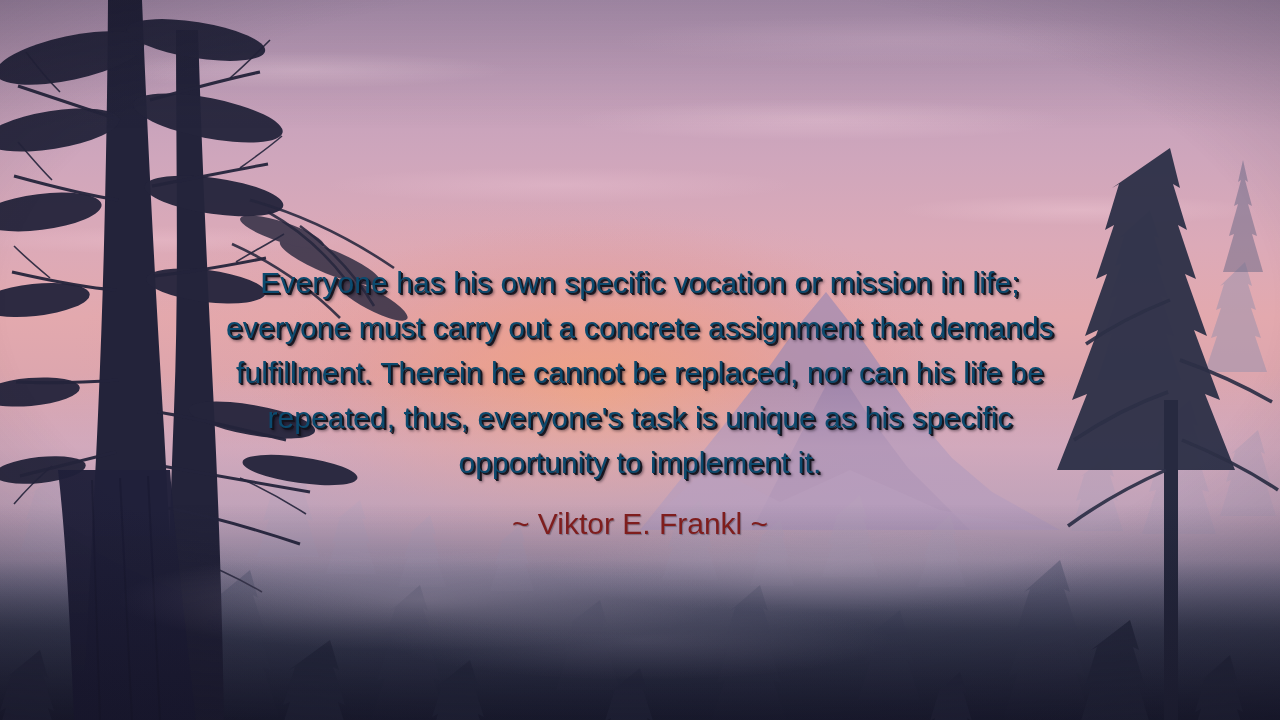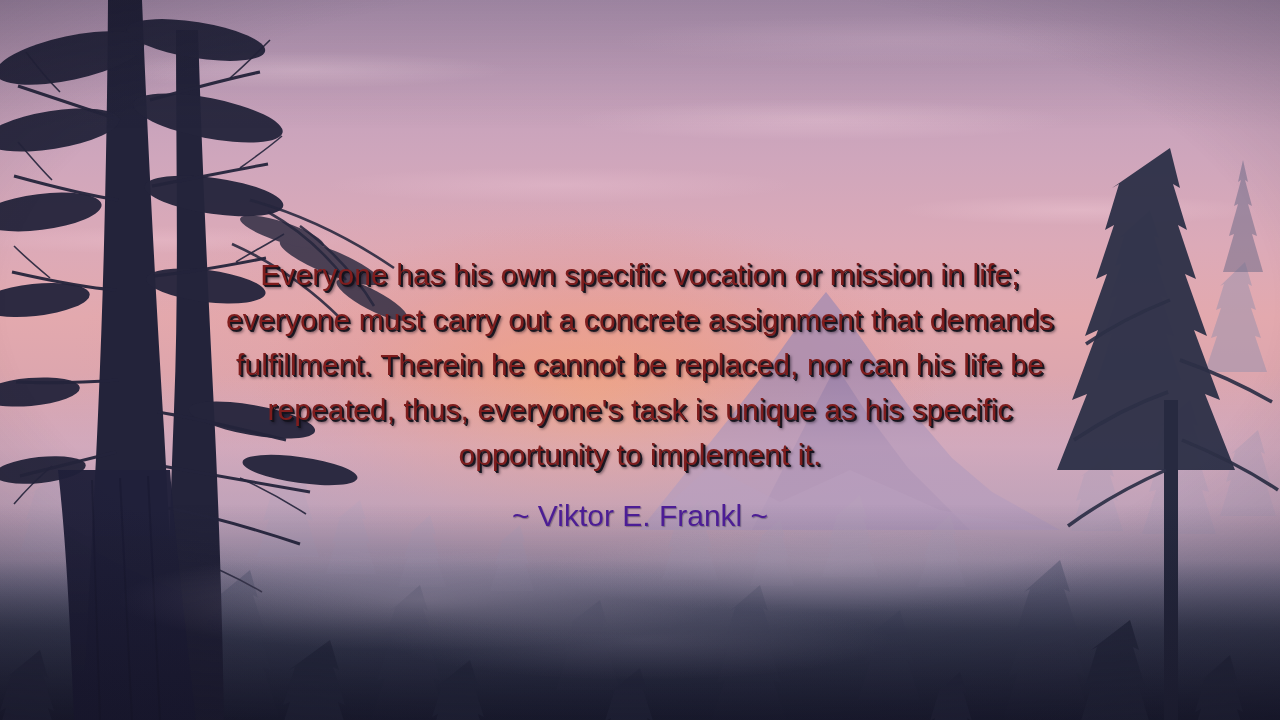--- a/index.html
+++ b/index.html
@@ -74,35 +74,35 @@
   }
   
   #quote-block {
     position: absolute;
     left: 0; right: 0; top: 252px;
     text-align: center;
     padding: 0 80px;
     box-sizing: border-box;
   }
   #quote-text {
-    margin: 0;
-    color: #7f1d1d;
+    margin: 8px;
+    color: #0c4a6e;
     font-size: 30px;
     line-height: 45px;
     font-weight: 400;
     letter-spacing: 0.1px;
     text-shadow:
        2px 2px 0 rgba(20,18,28,0.92),
        1px 1px 0 rgba(20,18,28,0.80),
        3px 3px 3px rgba(10,8,18,0.55);
     white-space: pre-line;
   }
   #attribution {
     margin: 21px 0 0 0;
-    color: #4c1d95;
+    color: #7f1d1d;
     font-size: 30px;
     line-height: 36px;
     font-weight: 400;
     text-shadow: 1px 1px 1px rgba(30,28,45,0.35);
   }
 </style>
 </head>
 <body>
 
 <div id="stage">

